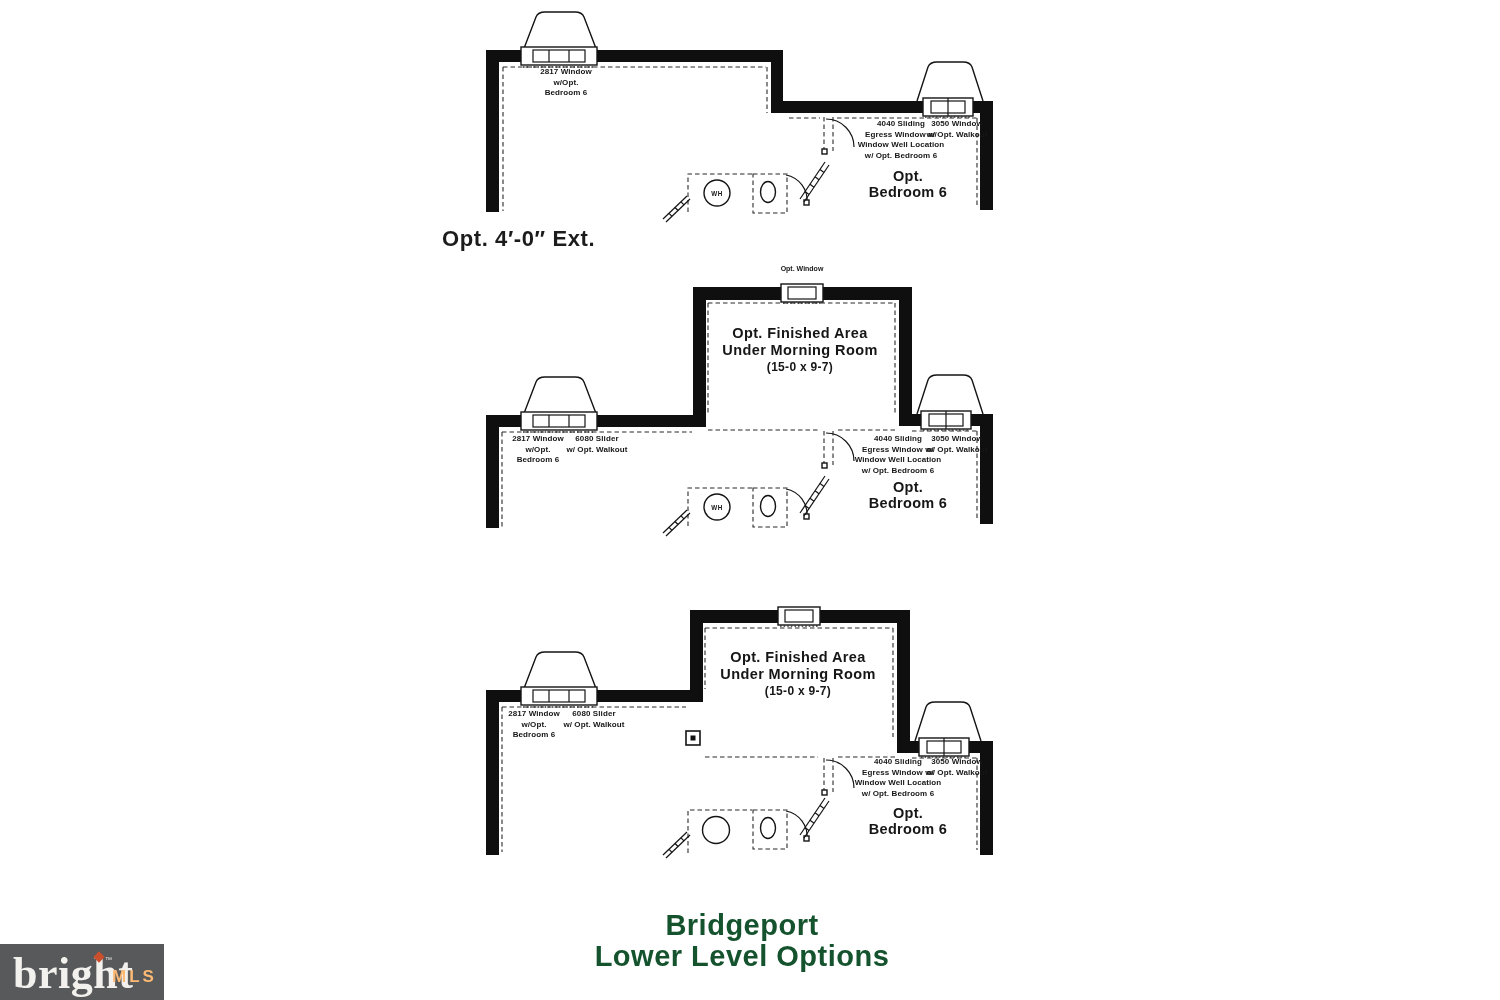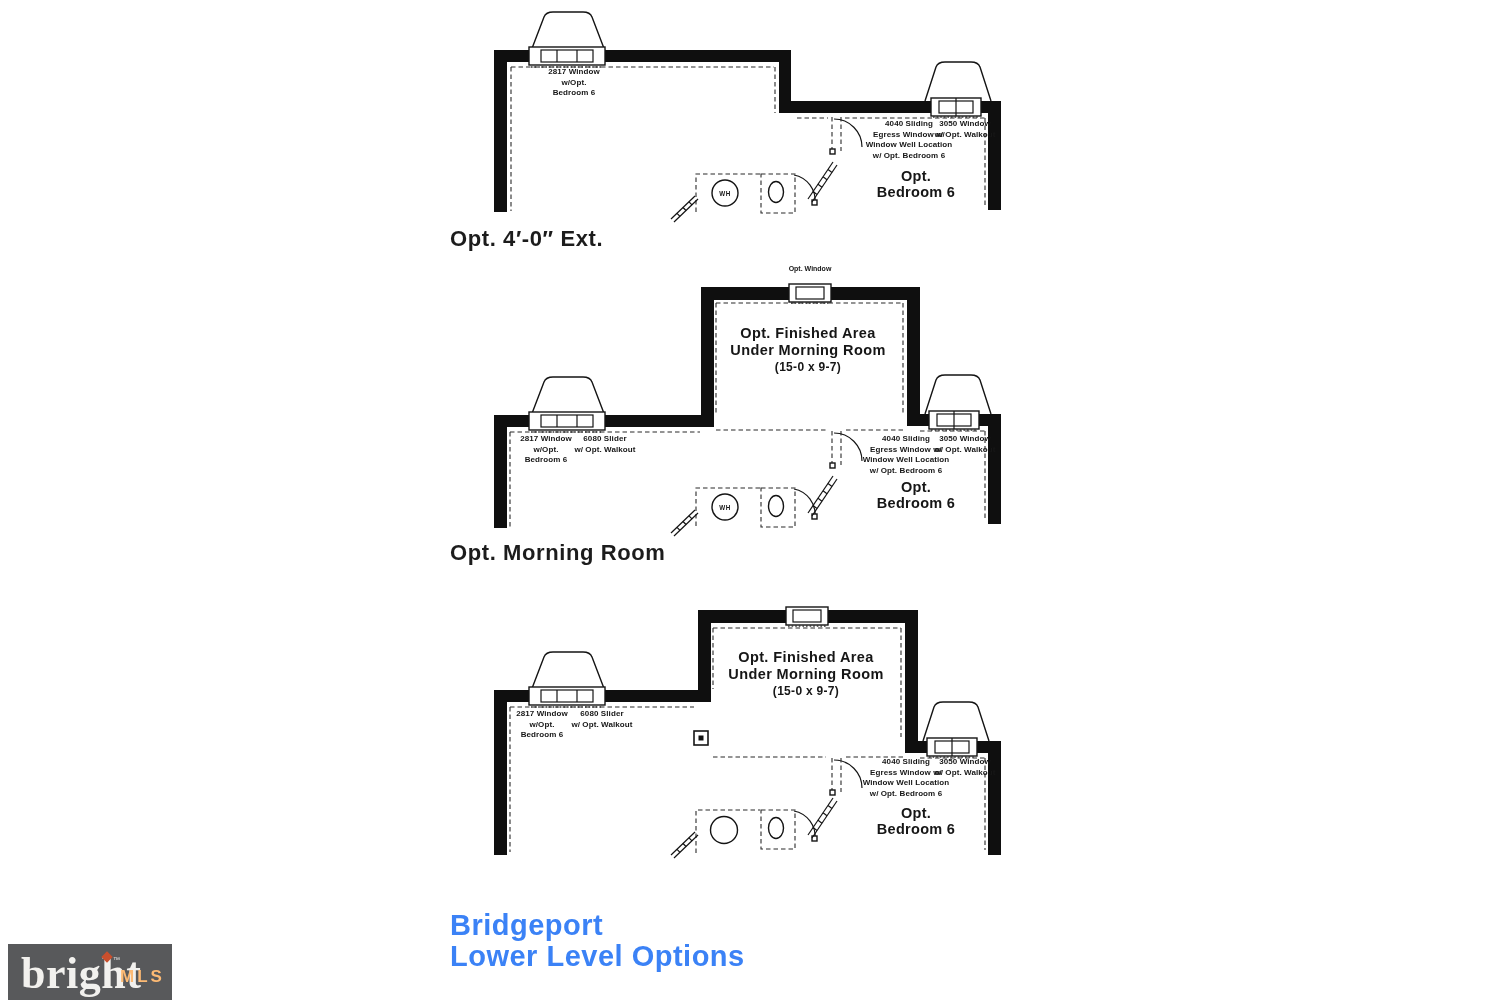--- a/index.html
+++ b/index.html
@@ -1,37 +1,37 @@
 <!DOCTYPE html>
 <html><head>
 <meta charset="utf-8">
 <style>
   html,body{margin:0;padding:0;background:#fff;}
   .canvas{position:relative;width:1308px;height:1000px;background:#ffffff;overflow:hidden;
-          font-family:"Liberation Sans",sans-serif;margin-left:8px;}
+          font-family:"Liberation Sans",sans-serif;}
   .plan-svg{position:absolute;}
   
   .wall{fill:#0f0f0f;stroke:none;}
   .thin{fill:none;stroke:#141414;stroke-width:1.2;}
   .thinw{fill:#ffffff;stroke:#141414;stroke-width:1.4;}
   .dash{fill:none;stroke:#2b2b2b;stroke-width:1.1;stroke-dasharray:4.5 3;}
   .dashw{fill:#ffffff;stroke:#2b2b2b;stroke-width:1.1;stroke-dasharray:4.5 3;}
   .hatch{fill:none;stroke:#333;stroke-width:1.6;stroke-dasharray:1.6 2;}
   
   text{fill:#161616;font-family:"Liberation Sans",sans-serif;font-weight:bold;text-anchor:middle;}
   .lbl{font-size:8px;letter-spacing:.1px;}
   .tiny{font-size:7px;}
   .room{font-size:14.5px;letter-spacing:.3px;}
   .big{font-size:14.5px;letter-spacing:.4px;}
   .dim{font-size:12px;letter-spacing:.3px;}
   .whtxt{font-size:6.3px;letter-spacing:.4px;}
   .caption{position:absolute;left:442px;width:600px;text-align:left;
            font-size:22px;font-weight:bold;color:#1c1c1c;letter-spacing:.6px;}
-  .title-block{position:absolute;left:442px;width:600px;top:910px;text-align:left;
-               color:#3b82f6;font-weight:bold;}
+  .title-block{position:absolute;left:442px;width:600px;top:910px;text-align:center;
+               color:#14532d;font-weight:bold;}
   .title-line{font-size:29px;line-height:31px;letter-spacing:.5px;}
   
   .logo{position:absolute;left:0;top:944px;width:164px;height:56px;background:#58595b;}
   .logo-brand{position:absolute;left:13px;top:4px;font-family:"Liberation Serif",serif;
               font-weight:bold;font-size:44px;color:#f2f1ee;letter-spacing:.5px;}
   .logo-diamond{position:absolute;left:95px;top:9px;width:8px;height:8px;background:#c94f2d;
                 transform:rotate(45deg);}
   .logo-tm{position:absolute;left:105px;top:12px;font-size:7px;color:#e6e6e4;}
   .logo-mls{position:absolute;left:112px;top:23px;font-size:17px;color:#fdba74;
             letter-spacing:3px;font-weight:bold;}
@@ -214,21 +214,20 @@
       <text class="lbl" x="898" y="441">4040 Sliding</text>
       <text class="lbl" x="898" y="451.5">Egress Window w/</text>
       <text class="lbl" x="898" y="462">Window Well Location</text>
       <text class="lbl" x="898" y="472.5">w/ Opt. Bedroom 6</text>
       <text class="lbl" x="957" y="441">3050 Window</text>
       <text class="lbl" x="957" y="451.5">w/ Opt. Walkout</text>
       <text class="room" x="908" y="492">Opt.</text>
       <text class="room" x="908" y="508">Bedroom 6</text>
     </g>
   </svg>
-  <div class="caption" style="top:540px">Opt. Morning Room</div>
 
   <svg class="plan-svg" style="left:480px;top:575px" width="530" height="330" viewBox="480 575 530 330">
     <g>
       <rect class="wall" x="690" y="610" width="13" height="92"></rect>
       <rect class="wall" x="690" y="610" width="220" height="13"></rect>
       <rect class="wall" x="897" y="610" width="13" height="143"></rect>
       <rect class="wall" x="486" y="690" width="217" height="12"></rect>
       <rect class="wall" x="486" y="690" width="13" height="165"></rect>
       <rect class="wall" x="897" y="741" width="96" height="12"></rect>
       <rect class="wall" x="980" y="741" width="13" height="114"></rect>

